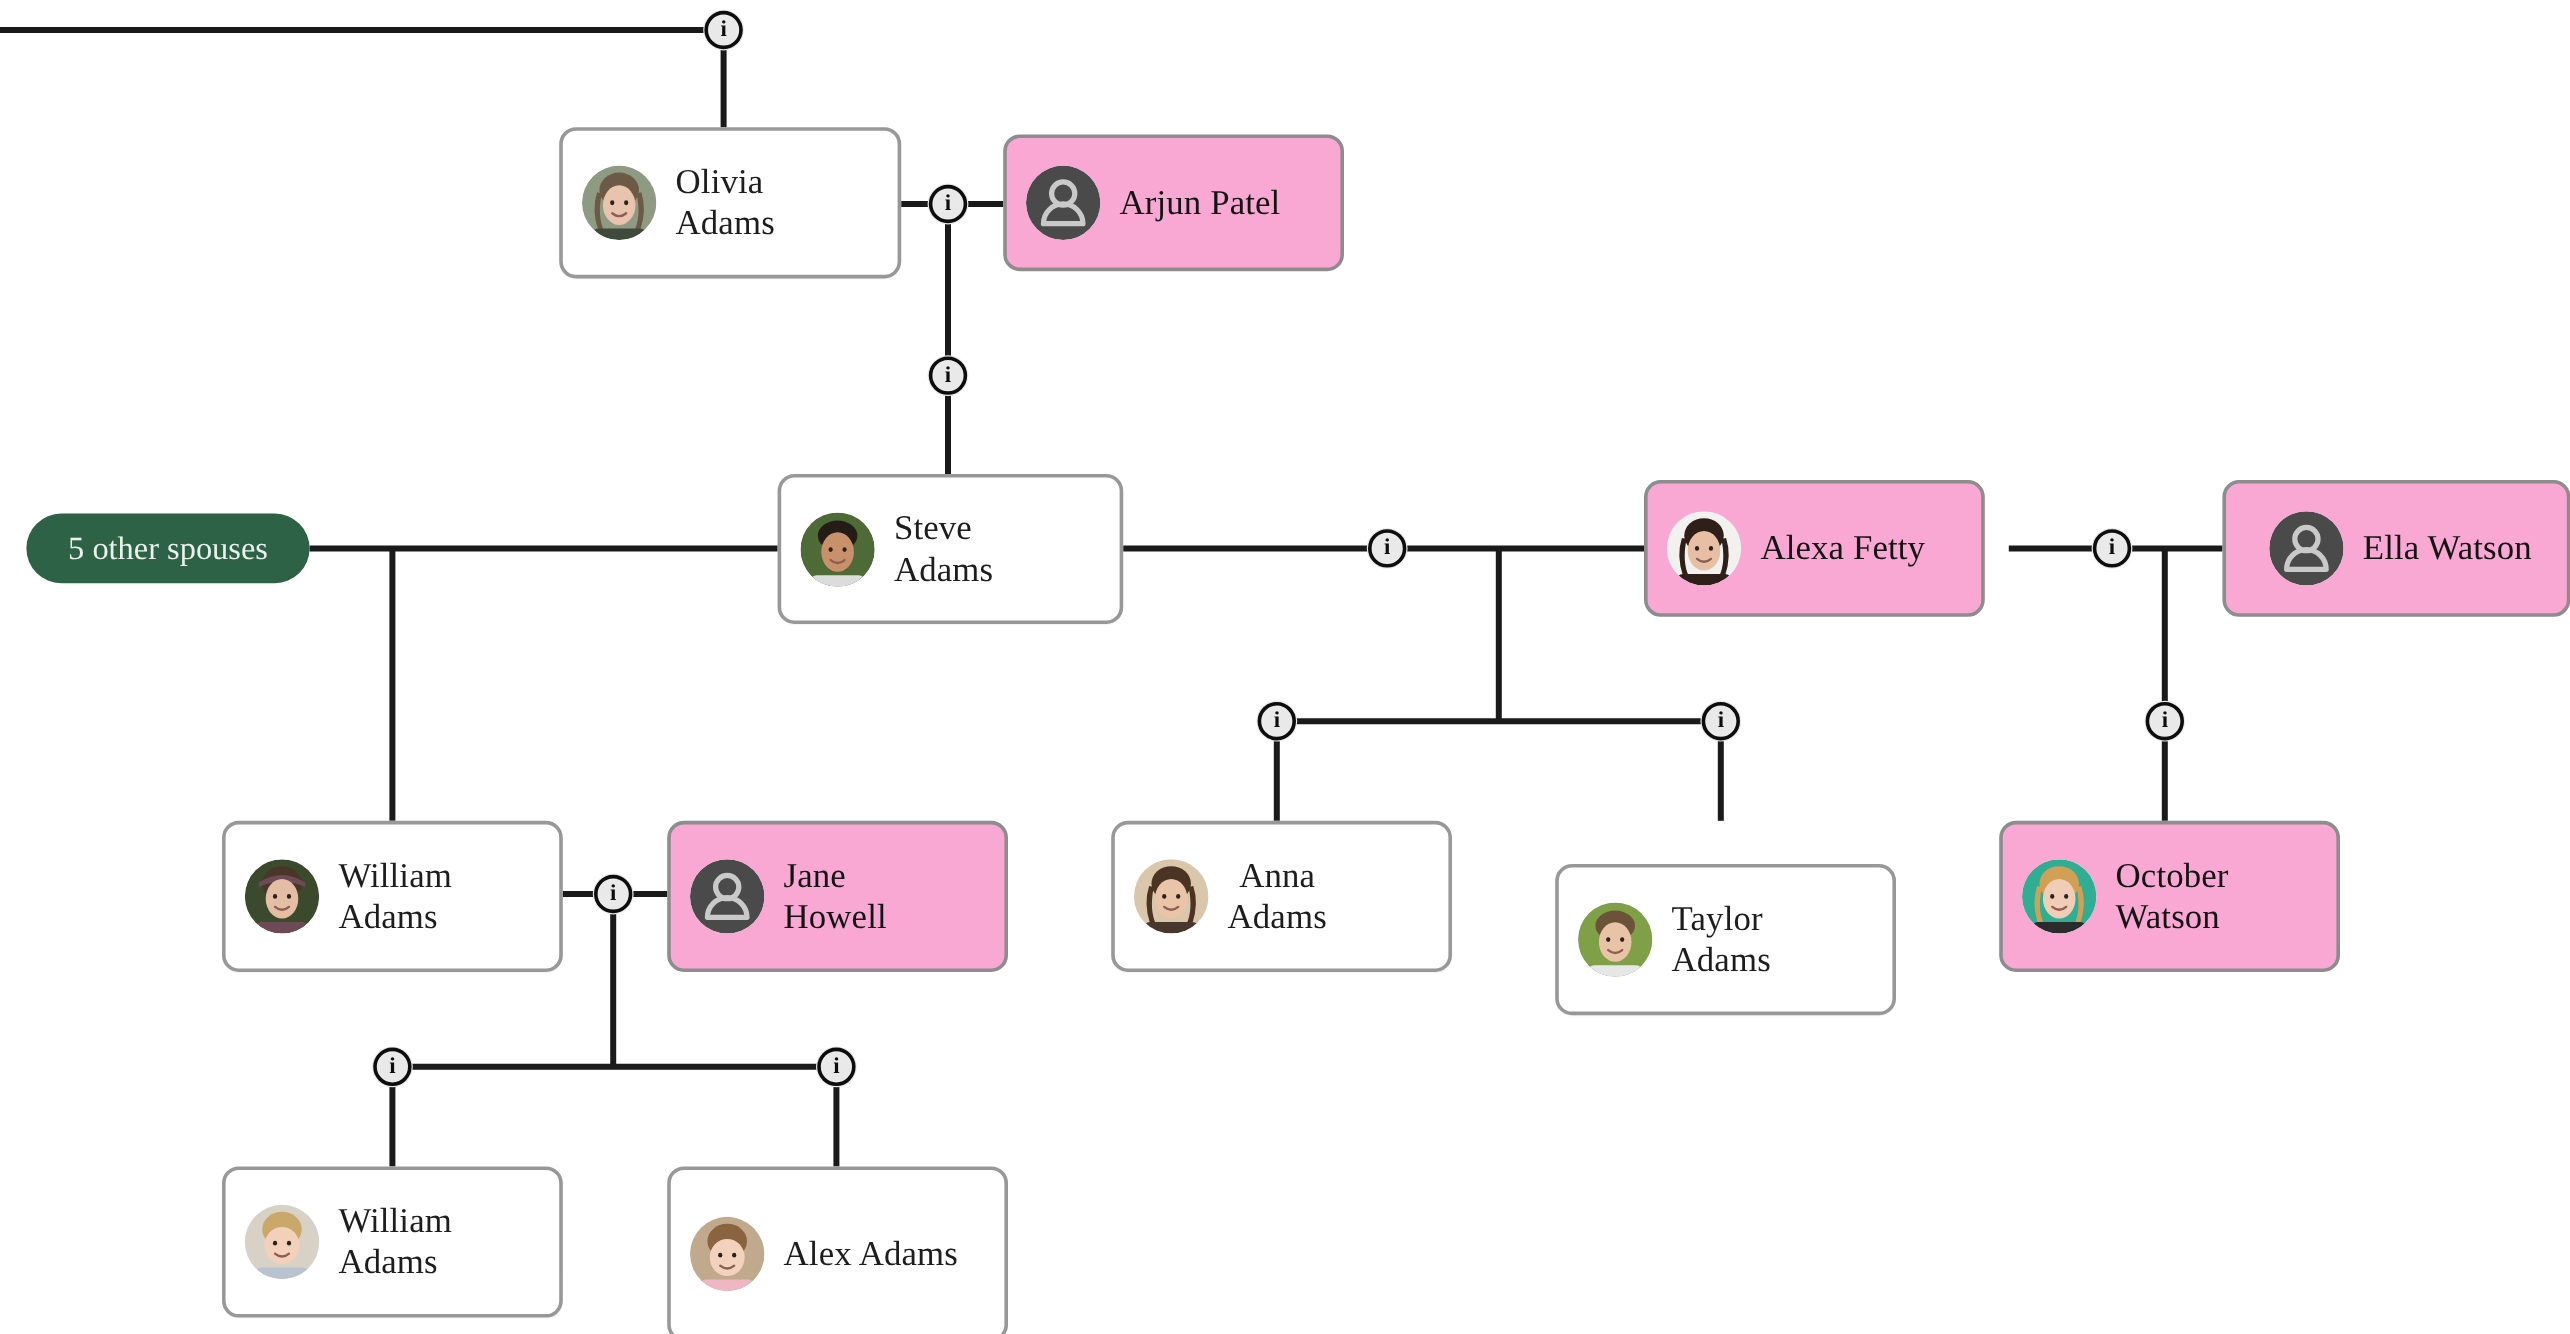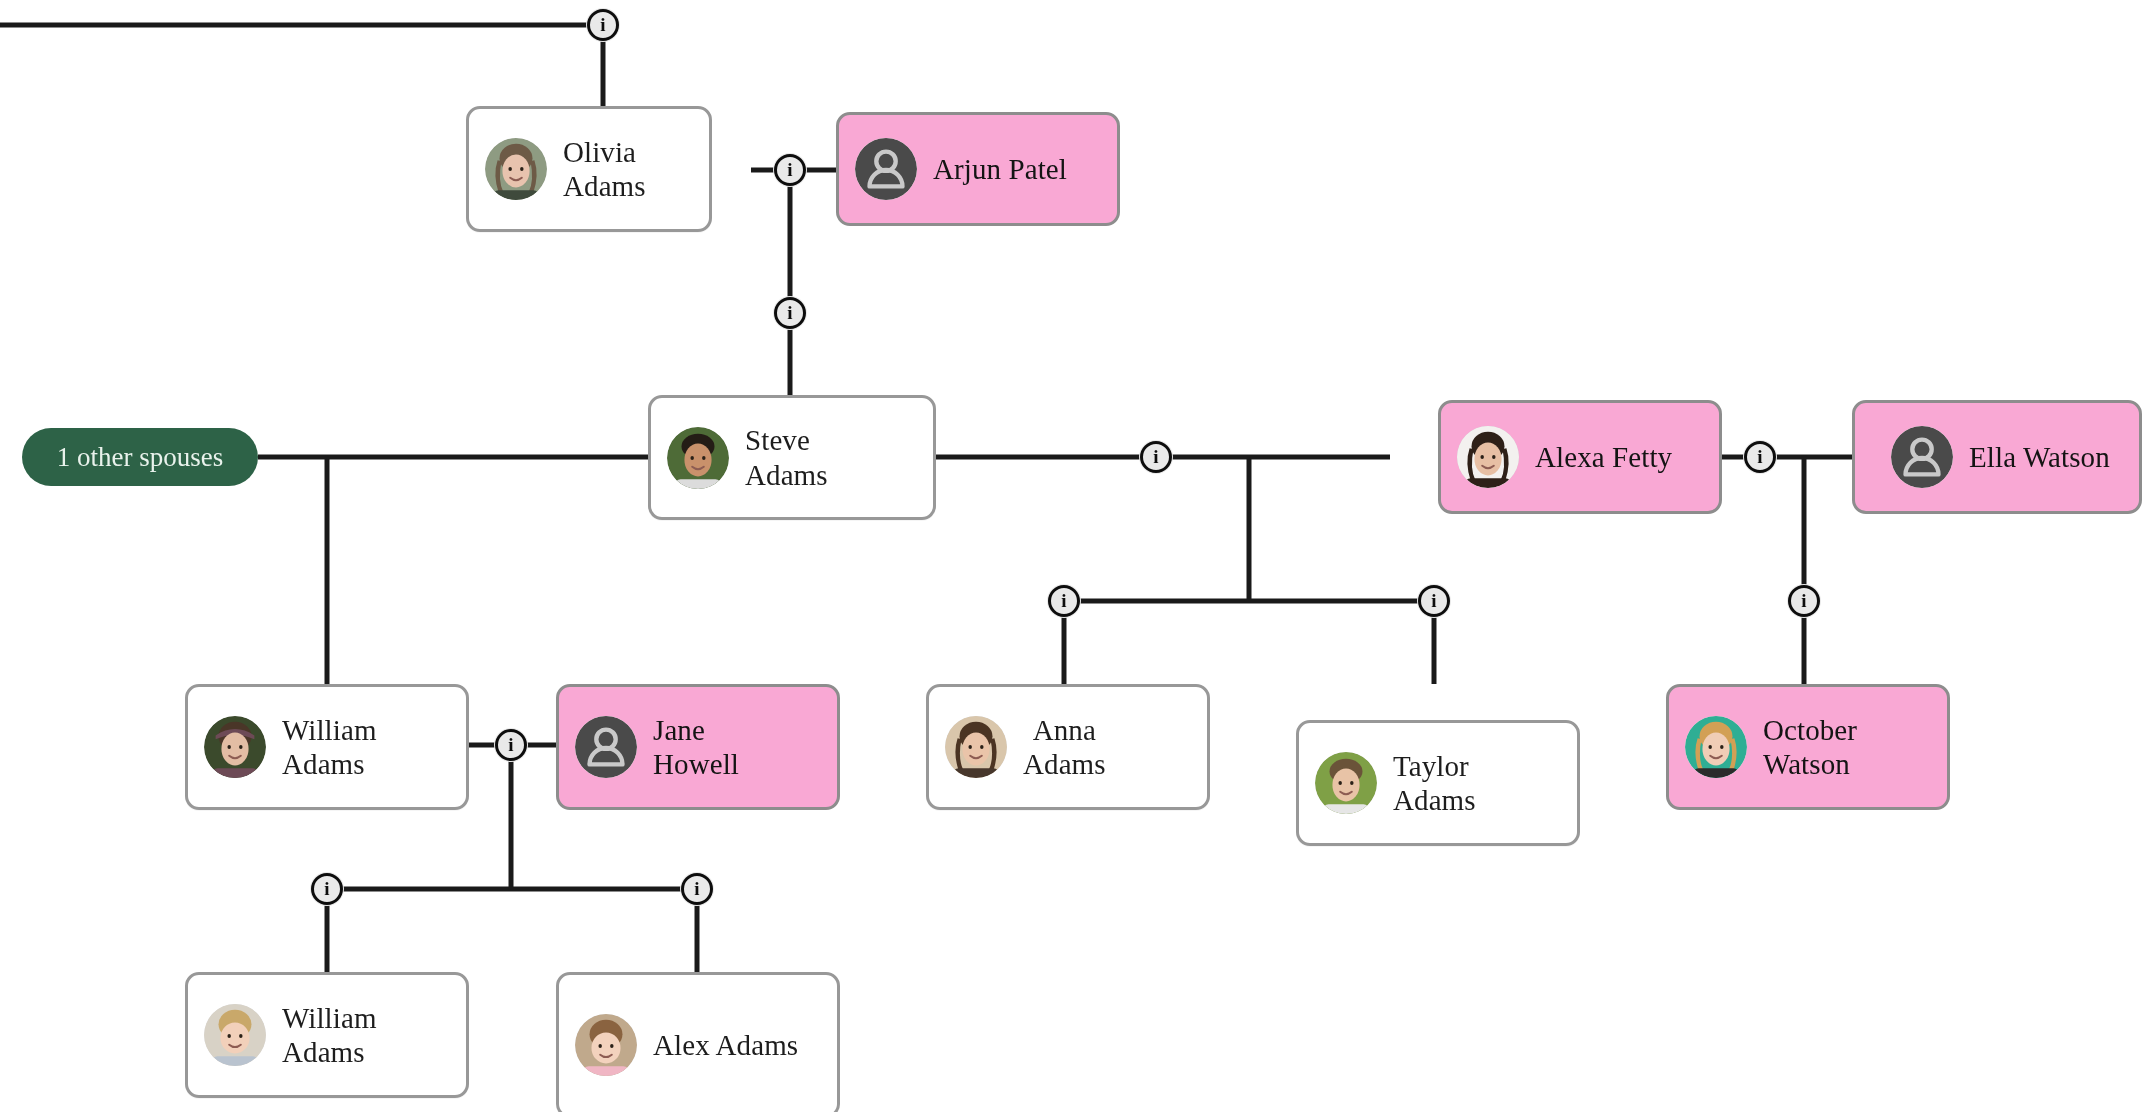--- a/index.html
+++ b/index.html
@@ -147,25 +147,25 @@
       <path d="M469,745 L511,745"></path>
       <path d="M511,745 L556,745"></path>
       <path d="M511,745 L511,889"></path>
       <path d="M327,889 L697,889"></path>
       <path d="M327,889 L327,972"></path>
       <path d="M697,889 L697,972"></path>
     </g>
   </svg>
 
   <div class="pill" style="left:22px; top:428px; width:236px; height:58px;">
-    <span>1 other spouses</span>
+    <span>5 other spouses</span>
   </div>
 
   <div id="cards">
-      <div class="card white" style="left: 466px; top: 106px; width: 246px; height: 126px;">
+      <div class="card white" style="left: 466px; top: 106px; width: 285px; height: 126px;">
         <div class="avatar">
           <svg viewBox="0 0 64 64" aria-hidden="true">
             <defs>
               <clipPath id="c_ol">
                 <circle cx="32" cy="32" r="32"></circle>
               </clipPath>
             </defs>
             <g clip-path="url(#c_ol)">
               <rect width="64" height="64" fill="#8e9b82"></rect>
               <ellipse cx="32" cy="21" rx="17" ry="15" fill="#6d5a46"></ellipse>
@@ -207,21 +207,21 @@
               <ellipse cx="26" cy="32" rx="1.8" ry="2.1" fill="#2b2118"></ellipse>
               <ellipse cx="38" cy="32" rx="1.8" ry="2.1" fill="#2b2118"></ellipse>
               <path d="M26 41 q6 5 12 0" stroke="#8d5c52" stroke-width="2" fill="none" stroke-linecap="round"></path>
               <rect x="8" y="54" width="48" height="12" rx="6" fill="#dcdcdc"></rect>
             </g>
           </svg>
         </div>
         <div class="pname">Steve
 Adams</div>
       </div>
-      <div class="card gray" style="left: 1438px; top: 400px; width: 284px; height: 114px;">
+      <div class="card gray" style="left: 1370px; top: 400px; width: 284px; height: 114px;">
         <div class="avatar">
           <svg viewBox="0 0 64 64" aria-hidden="true">
             <defs>
               <clipPath id="c_al">
                 <circle cx="32" cy="32" r="32"></circle>
               </clipPath>
             </defs>
             <g clip-path="url(#c_al)">
               <rect width="64" height="64" fill="#f3f1ef"></rect>
               <ellipse cx="32" cy="21" rx="17" ry="15" fill="#2e2018"></ellipse>

